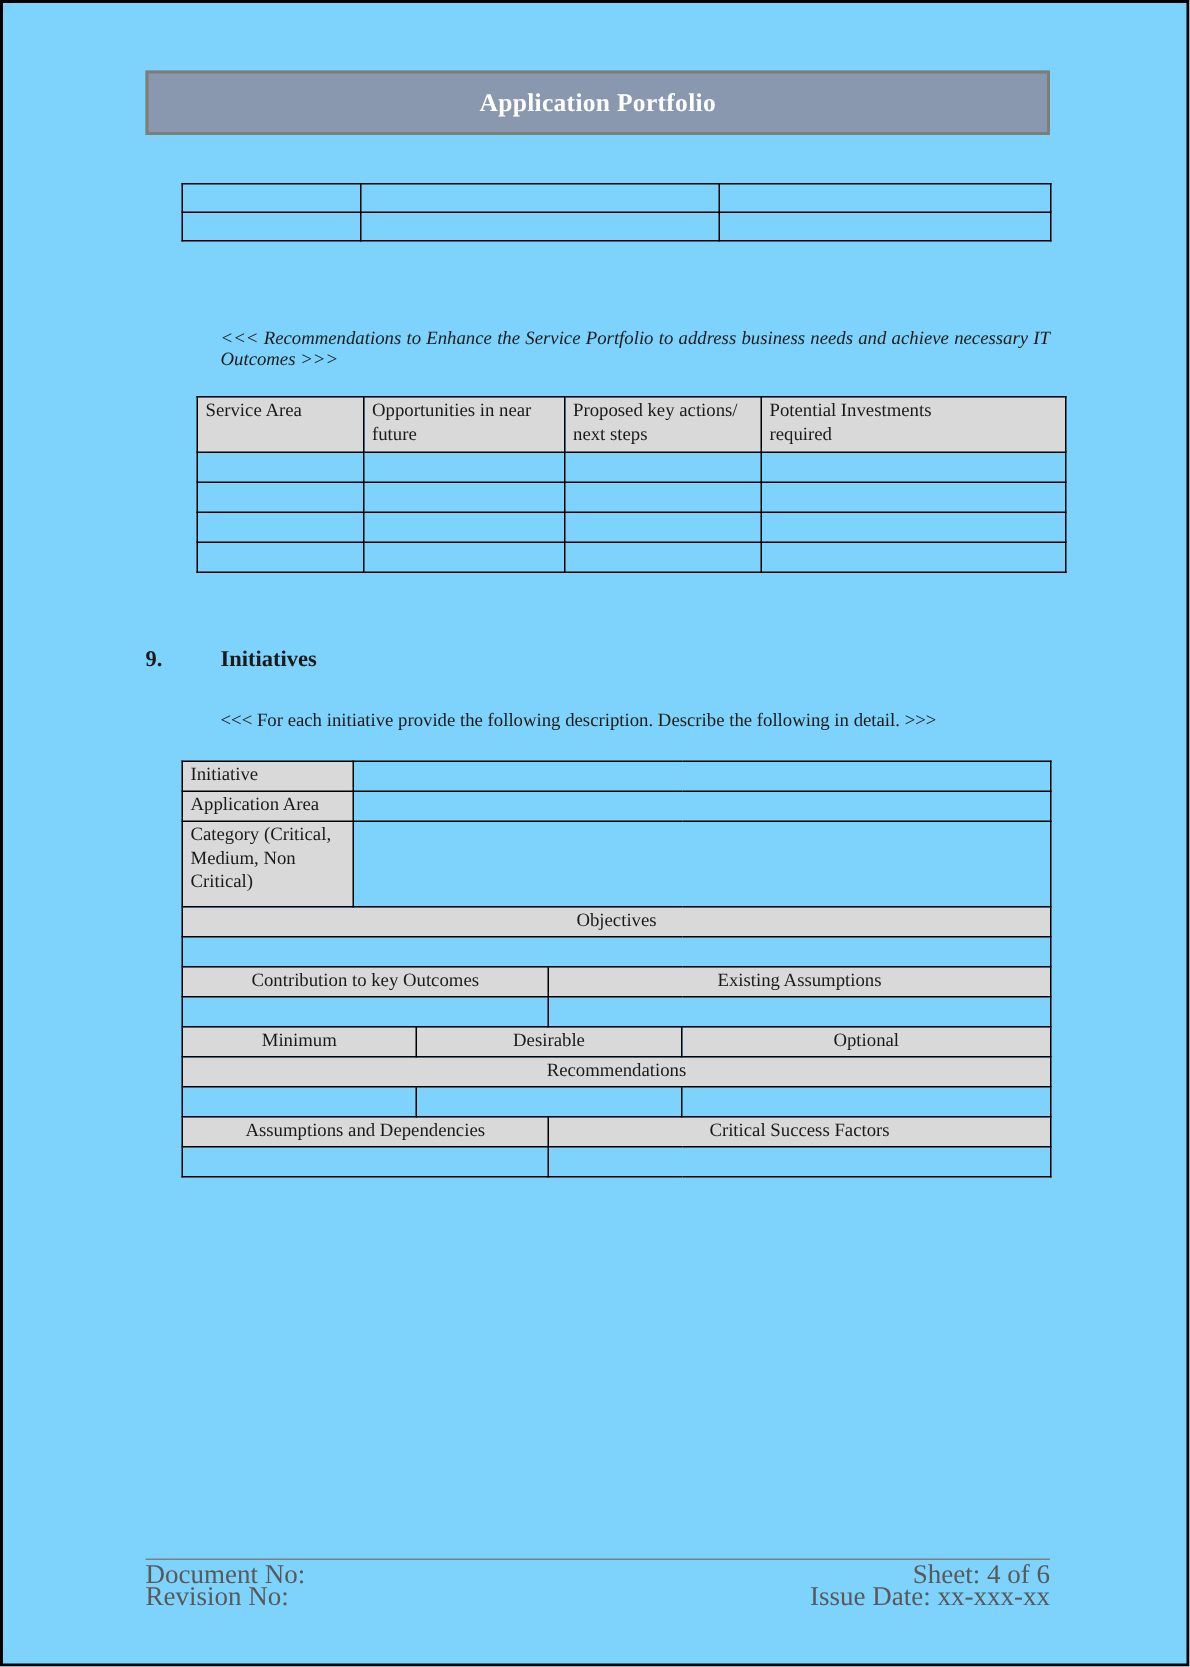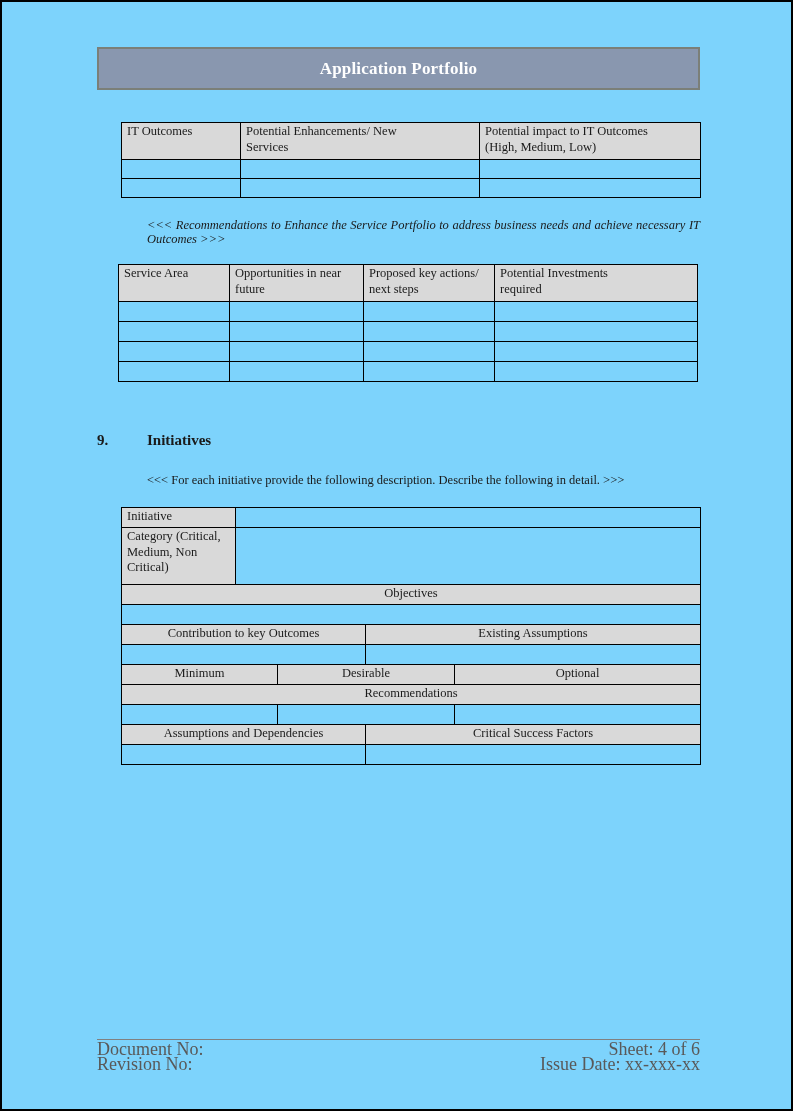--- a/index.html
+++ b/index.html
@@ -25,21 +25,21 @@
   }
   .shaded { background:var(--table-header-fill,#D9D9D9); }
   .center { text-align:center; }
   .r19 { height:19px; } .r20 { height:20px; } .r37 { height:37px; } .r57 { height:57px; }
   .hdr td { padding-top:2px; }
   .mw180 { display:inline-block; max-width:180px; }
   .mw185 { display:inline-block; max-width:185px; }
   .mw135 { display:inline-block; max-width:135px; }
 
   #table-outcomes { left:119px; top:120px; width:579px; }
-  #table-service  { left:116px; top:262px; width:579px; }
+  #table-service  { left:129px; top:262px; width:579px; }
   #table-initiative { left:119px; top:505px; width:579px; }
 
   .note { position:absolute; margin:0; font-size:12.5px; line-height:14.3px; }
   #note-recommendations { left:145px; top:216px; width:553px; text-align:justify;font-style:italic; }
   #note-initiative { left:145px; top:471px; width:553px; }
 
   .heading { position:absolute; left:95px; top:430px; font-size:15px; font-weight:bold; }
   .h-num { display:inline-block; width:50px; }
 
   .footer-rule { position:absolute; left:95px; top:1037px; width:603px; border-top:1px solid #808080; }
@@ -59,25 +59,20 @@
     <span class="banner-title">Application Portfolio</span>
   </div>
 
   <table class="doc-table" id="table-outcomes">
     <colgroup>
         <col style="width:119px">
         <col style="width:239px">
         <col style="width:221px">
       </colgroup>
     <tbody>
-      <tr class="hdr r37">
-        <td class="shaded"><span>IT Outcomes</span></td>
-        <td class="shaded"><span class="mw180">Potential Enhancements/ New Services</span></td>
-        <td class="shaded"><span class="mw185">Potential impact to IT Outcomes (High, Medium, Low)</span></td>
-      </tr>
       <tr class="r19">
         <td></td>
         <td></td>
         <td></td>
       </tr>
       <tr class="r19">
         <td></td>
         <td></td>
         <td></td>
       </tr>
@@ -139,20 +134,24 @@
         <col style="width:42px">
         <col style="width:88px">
         <col style="width:89px">
         <col style="width:246px">
       </colgroup>
     <tbody>
       <tr class="r20">
         <td class="shaded">Initiative</td>
         <td colspan="4"></td>
       </tr>
+      <tr class="r20">
+        <td class="shaded">Application Area</td>
+        <td colspan="4"></td>
+      </tr>
       <tr class="r57">
         <td class="shaded">Category (Critical, Medium, Non Critical)</td>
         <td colspan="4"></td>
       </tr>
       <tr class="r20">
         <td colspan="5" class="shaded center">Objectives</td>
       </tr>
       <tr class="r20">
         <td colspan="5"></td>
       </tr>

